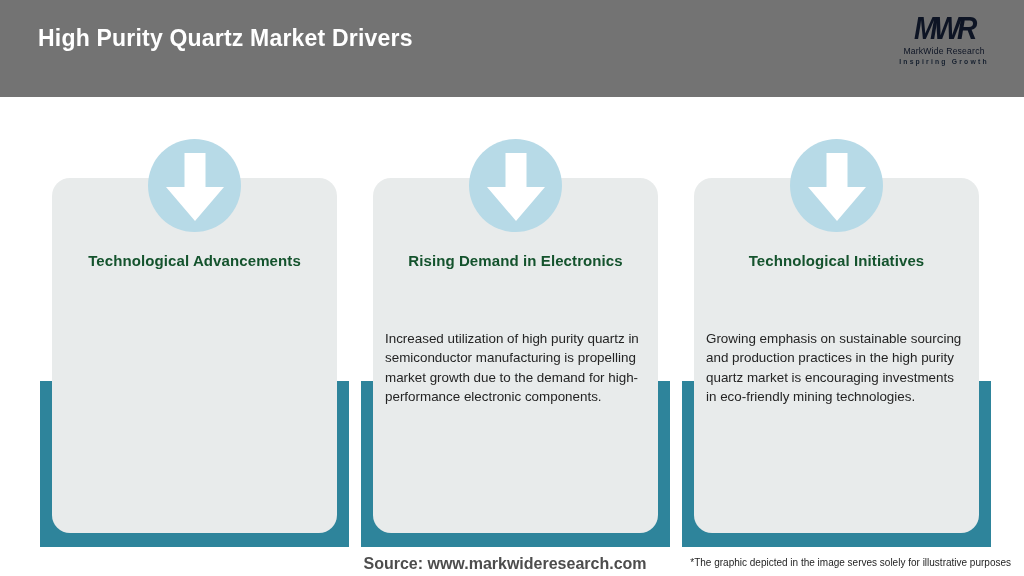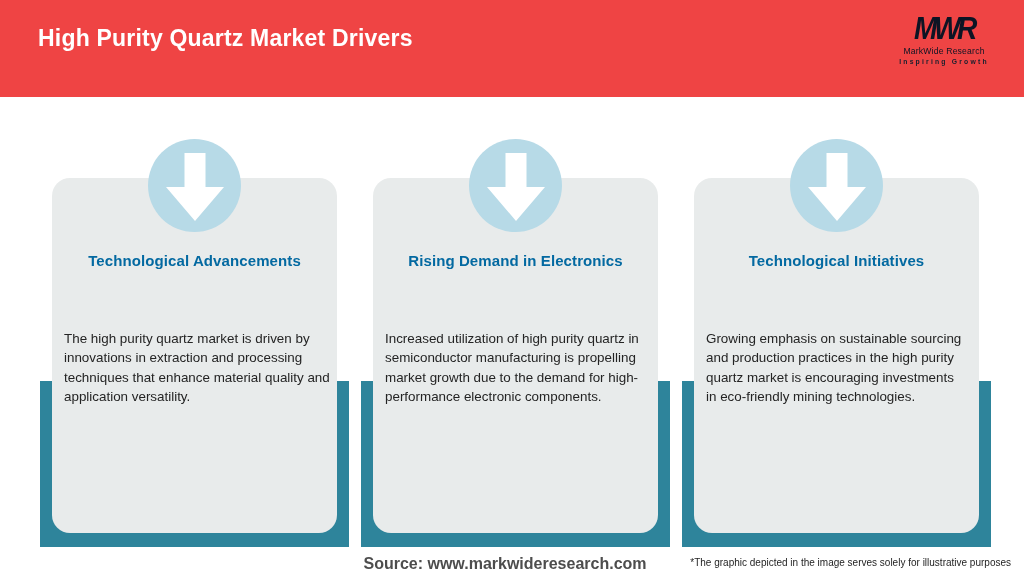--- a/index.html
+++ b/index.html
@@ -3,21 +3,21 @@
 <meta charset="utf-8">
 <style>
   html,body{margin:0;padding:0;}
   body{
     width:1024px;height:576px;position:relative;overflow:hidden;
     background:#ffffff;font-family:"Liberation Sans",sans-serif;
   }
   
   .header{
     position:absolute;left:0;top:0;width:1024px;height:97px;
-    background:#ef4444;
+    background:#737373;
   }
   .header-title{
     position:absolute;left:38px;top:25px;
     color:#ffffff;font-size:23px;font-weight:bold;letter-spacing:.2px;
   }
   .logo{
     position:absolute;right:32px;top:12px;width:96px;
     text-align:center;color:#0D1424;line-height:1;
   }
   .logo-monogram{
@@ -43,21 +43,21 @@
   .circle{
     position:absolute;top:139px;width:93px;height:93px;border-radius:50%;
     background:#B7DAE7;display:flex;align-items:center;justify-content:center;
   }
   .circle.c1{left:148px;}
   .circle.c2{left:469px;}
   .circle.c3{left:790px;}
   .circle svg{display:block;margin-top:2px;}
   .card-title{
     position:absolute;top:74px;left:0;right:0;text-align:center;
-    font-size:15px;font-weight:bold;color:#0369a1;letter-spacing:.1px;
+    font-size:15px;font-weight:bold;color:#14532d;letter-spacing:.1px;
   }
   .card-desc{
     position:absolute;top:151px;left:12px;
     font-size:13.4px;line-height:1.44;color:#242424;
   }
   .card.c1 .card-desc{width:268px;}
   .card.c2 .card-desc{width:258px;}
   .card.c3 .card-desc{width:258px;}
   
   .source-line{
@@ -77,21 +77,20 @@
   <div class="logo">
     <div class="logo-monogram">MWR</div>
     <div class="logo-name">MarkWide Research</div>
     <div class="logo-tagline">Inspiring Growth</div>
   </div>
 </div>
 
 <div class="backdrop c1"></div>
 <div class="card c1">
   <div class="card-title">Technological Advancements</div>
-  <div class="card-desc">The high purity quartz market is driven by innovations in extraction and processing techniques that enhance material quality and application versatility.</div>
 </div>
 <div class="circle c1">
   <svg width="58" height="68" viewBox="0 0 58 68" aria-hidden="true">
     <polygon points="18.5,0 39.5,0 39.5,34 58,34 29,68 0,34 18.5,34" fill="#ffffff"></polygon>
   </svg>
 </div>
 
 <div class="backdrop c2"></div>
 <div class="card c2">
   <div class="card-title">Rising Demand in Electronics</div>

